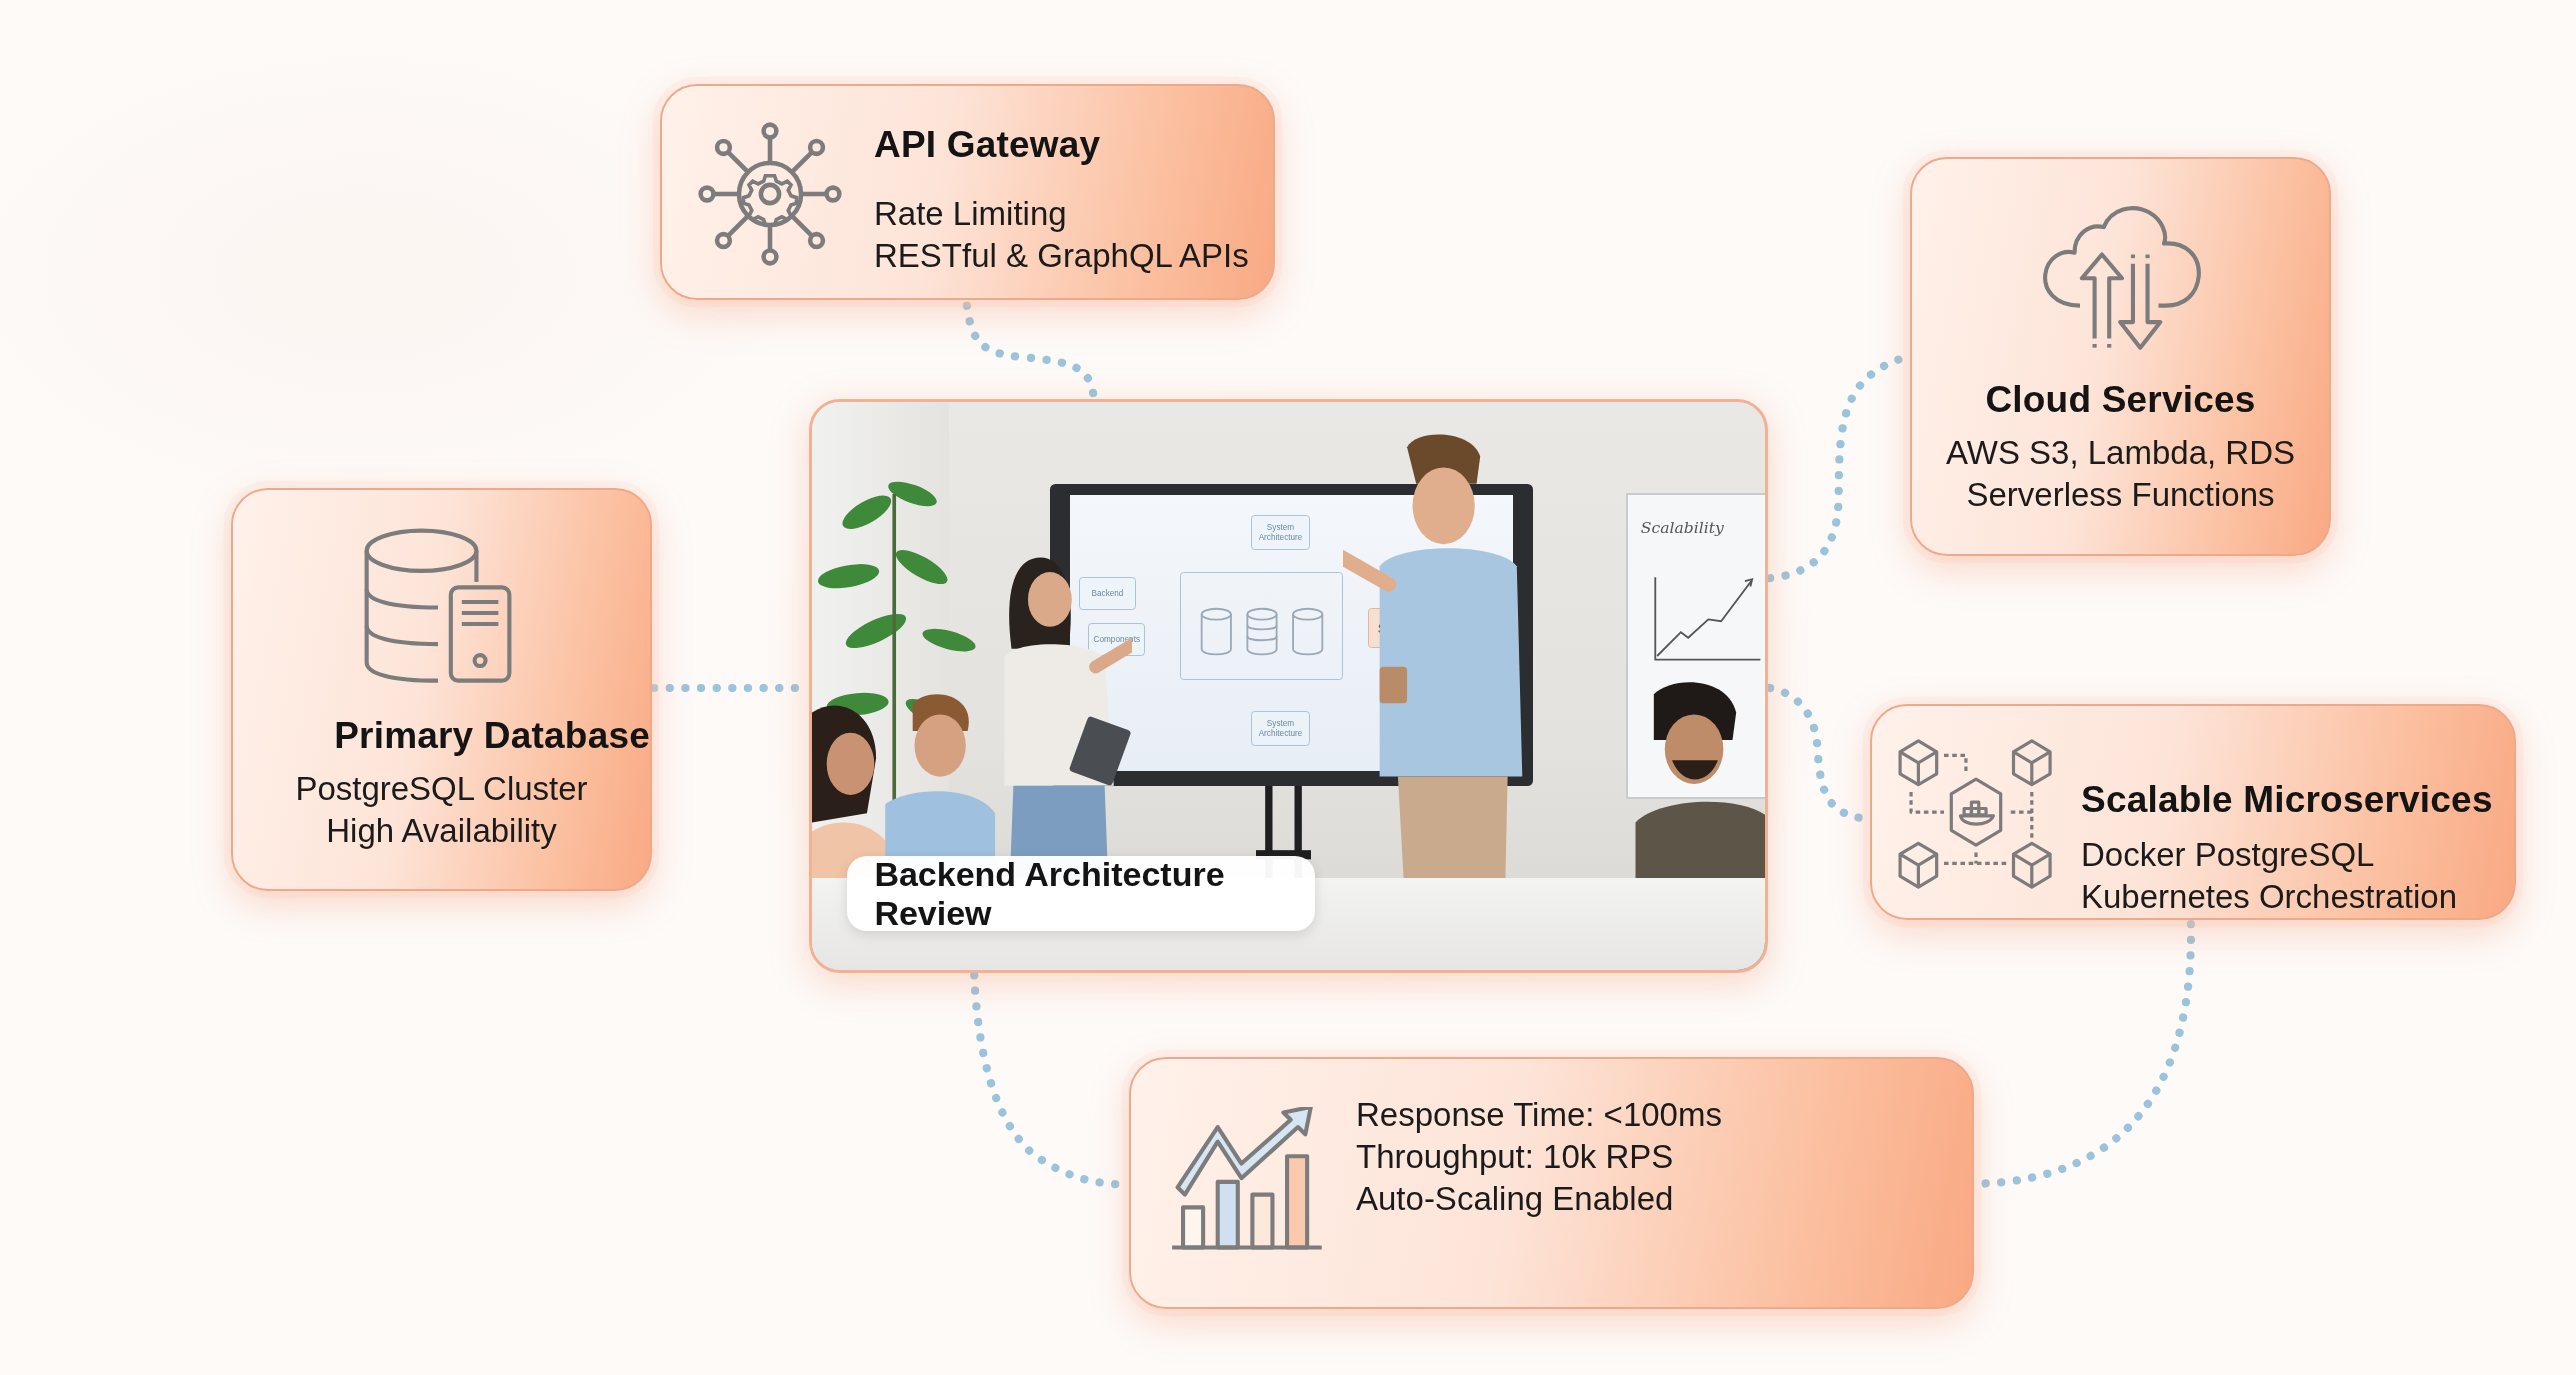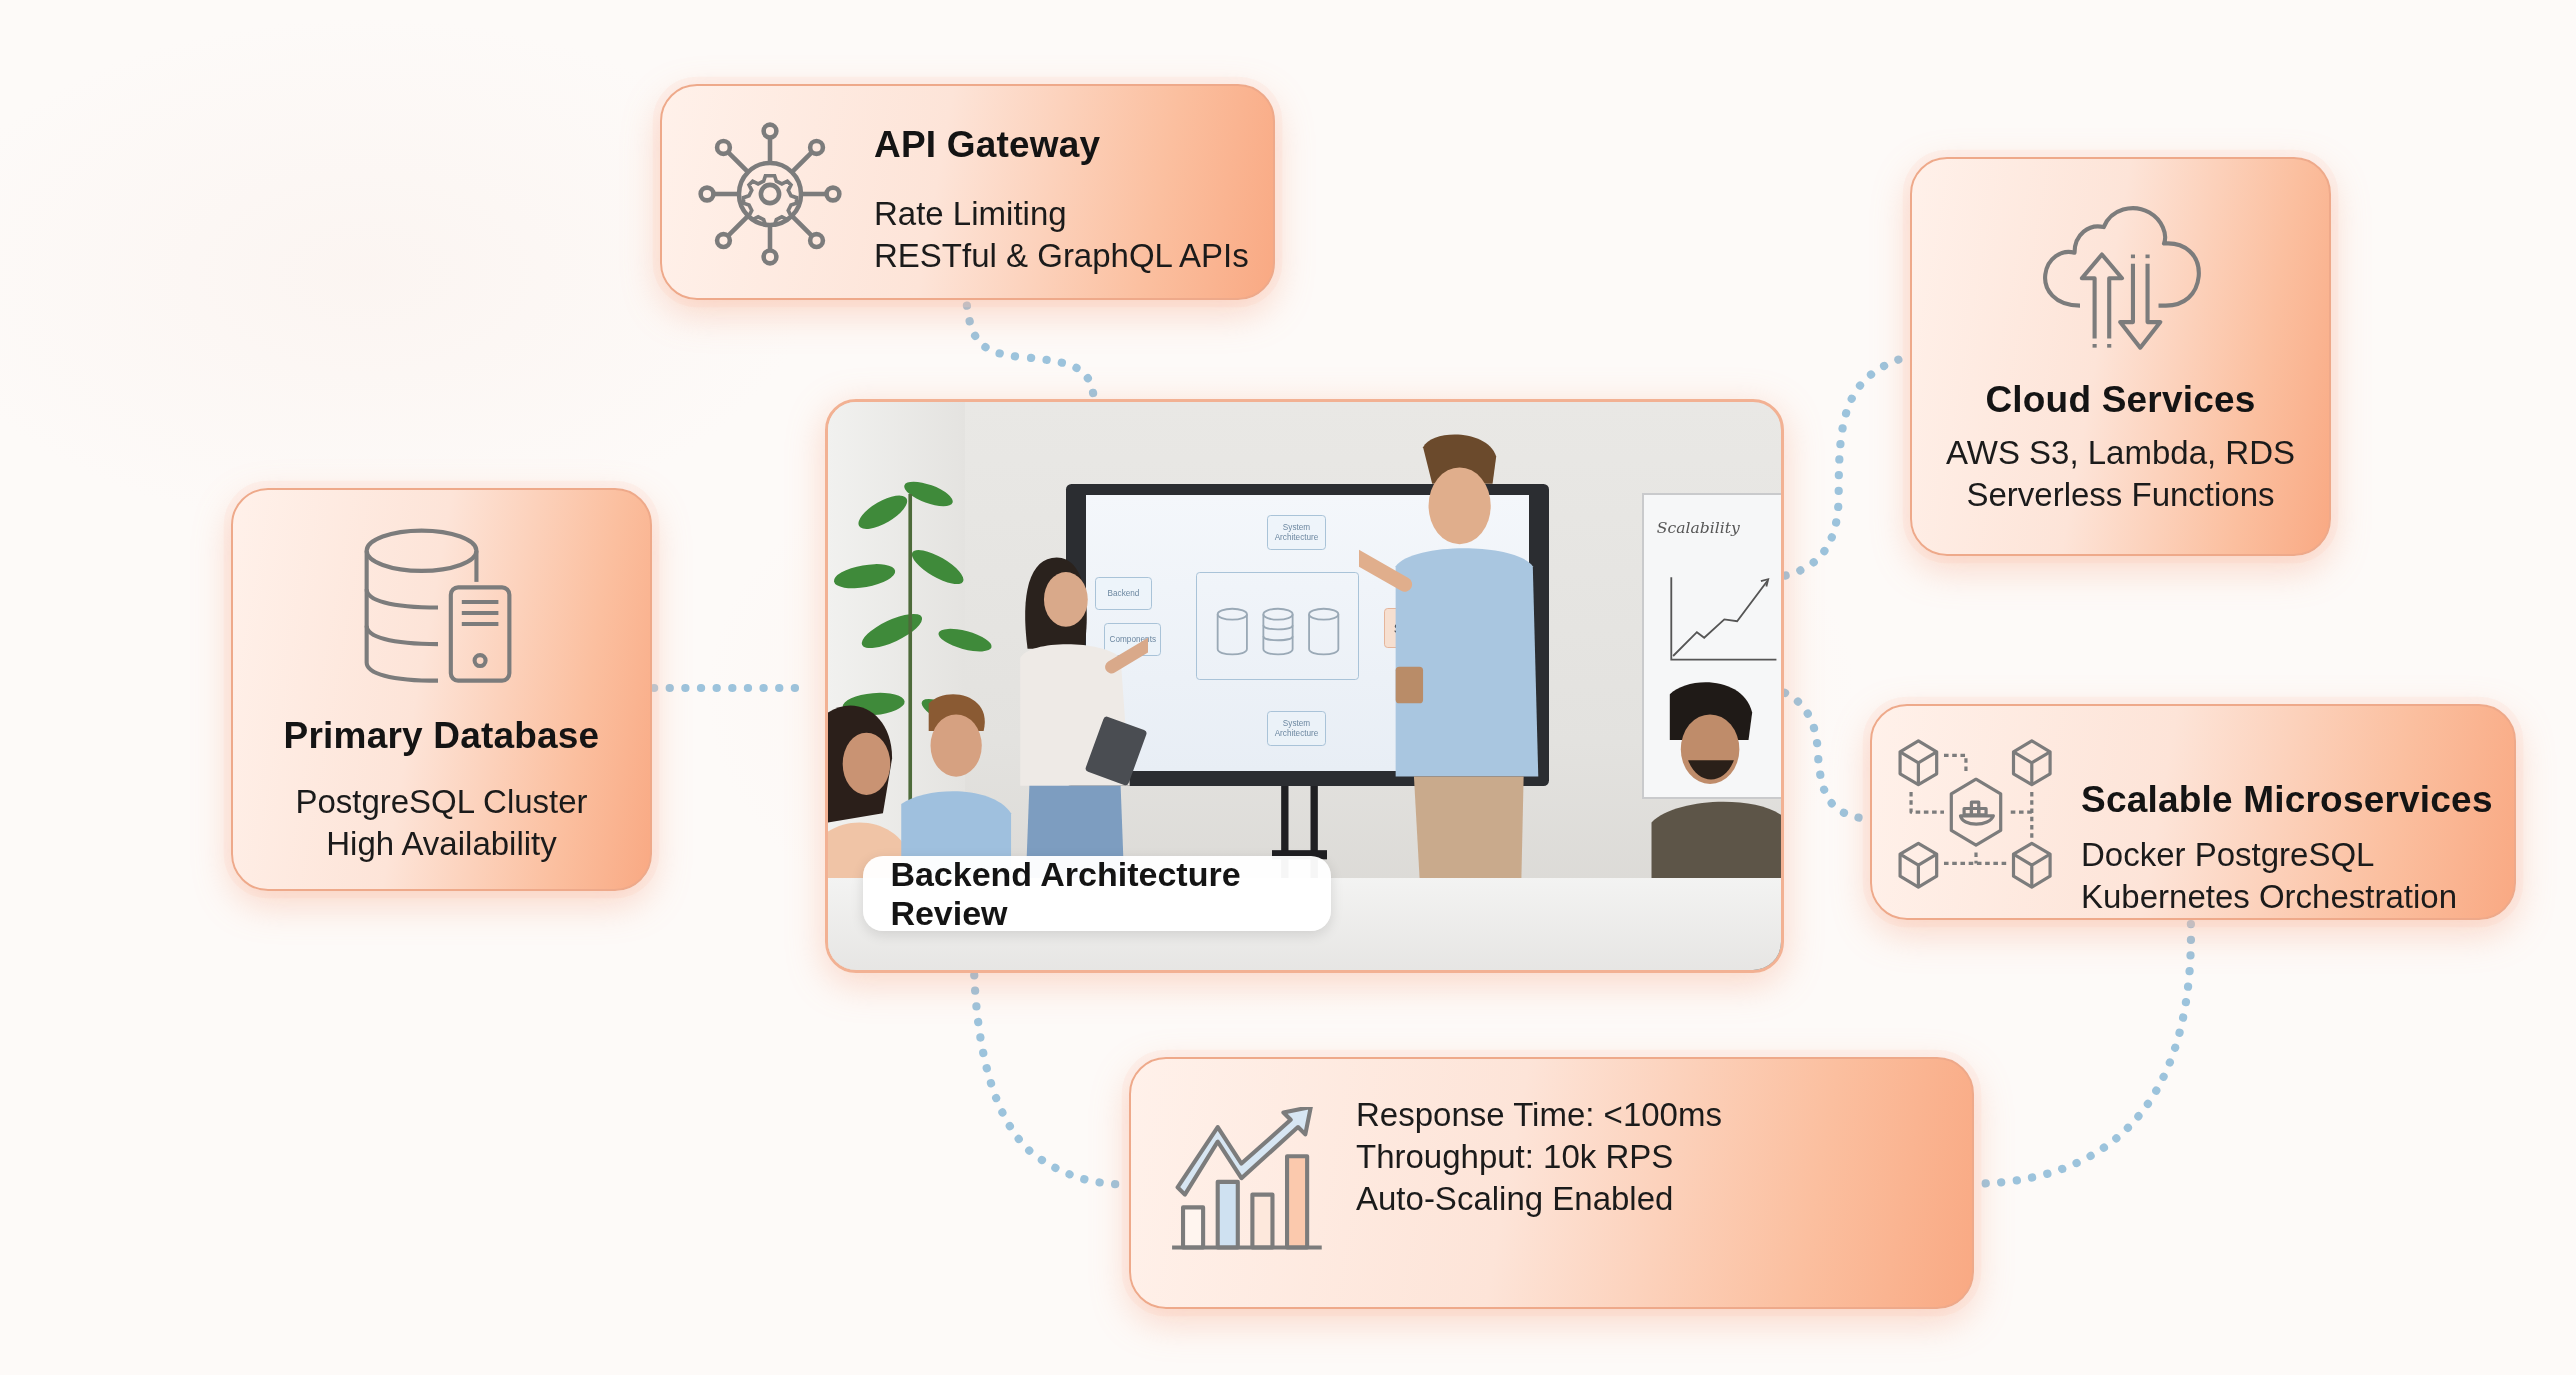--- a/index.html
+++ b/index.html
@@ -39,42 +39,41 @@
   
   #card-cloud { left:1910px; top:157px; width:421px; height:399px; text-align:center; }
   #card-cloud .icon { position:absolute; left:126px; top:44px; }
   #card-cloud .text { position:absolute; left:0; right:0; top:220px; }
   #card-cloud .title { margin-bottom:11px; }
 
   
   #card-db { left:231px; top:488px; width:421px; height:403px; text-align:center; }
   #card-db .icon { position:absolute; left:130px; top:37px; }
   #card-db .text { position:absolute; left:0; right:0; top:225px; }
-  #card-db .title { margin-bottom:24px; }
+  #card-db .title { margin-bottom:11px;text-align:right; }
 
   
   #card-micro { left:1870px; top:704px; width:646px; height:216px; }
   #card-micro .icon { position:absolute; left:25.6px; top:33px; }
   #card-micro .text { position:absolute; left:209px; top:37px; }
   #card-micro .title { margin-bottom:12.8px;margin-top:36px; }
 
   
   #card-metrics { left:1129px; top:1057px; width:845px; height:252px; }
   #card-metrics .icon { position:absolute; left:37px; top:48px; }
   #card-metrics .text { position:absolute; left:225px; top:35px; }
   #card-metrics .title { margin-bottom:12.8px; }
 
   
   #photo {
     position:absolute; left:809px; top:399px; width:959px; height:574px;
     border-radius:31px; overflow:hidden; border:3.7px solid #f2b193;
     box-shadow:0 9.1px 37px rgba(247,150,110,0.35);
     box-sizing:border-box;
     background:linear-gradient(180deg,#e9e8e5 0%,#e3e2df 60%,#d8d6d2 100%);
-    margin-left:16px;
   }
   #photo .wall-left { position:absolute; left:0; top:0; width:137px; height:100%; background:linear-gradient(90deg,#f1f1ef,#e4e3e0); }
   #photo .plant { position:absolute; left:0; top:37px; width:201px; height:384px; }
   #photo .monitor {
     position:absolute; left:238px; top:82px; width:483px; height:302px;
     background:#2b2d31; border-radius:5.5px;
   }
   #photo .screen {
     position:absolute; left:20px; top:11px; width:443px; height:276px;
     background:linear-gradient(180deg,#f4f7fb,#e8eef5);

